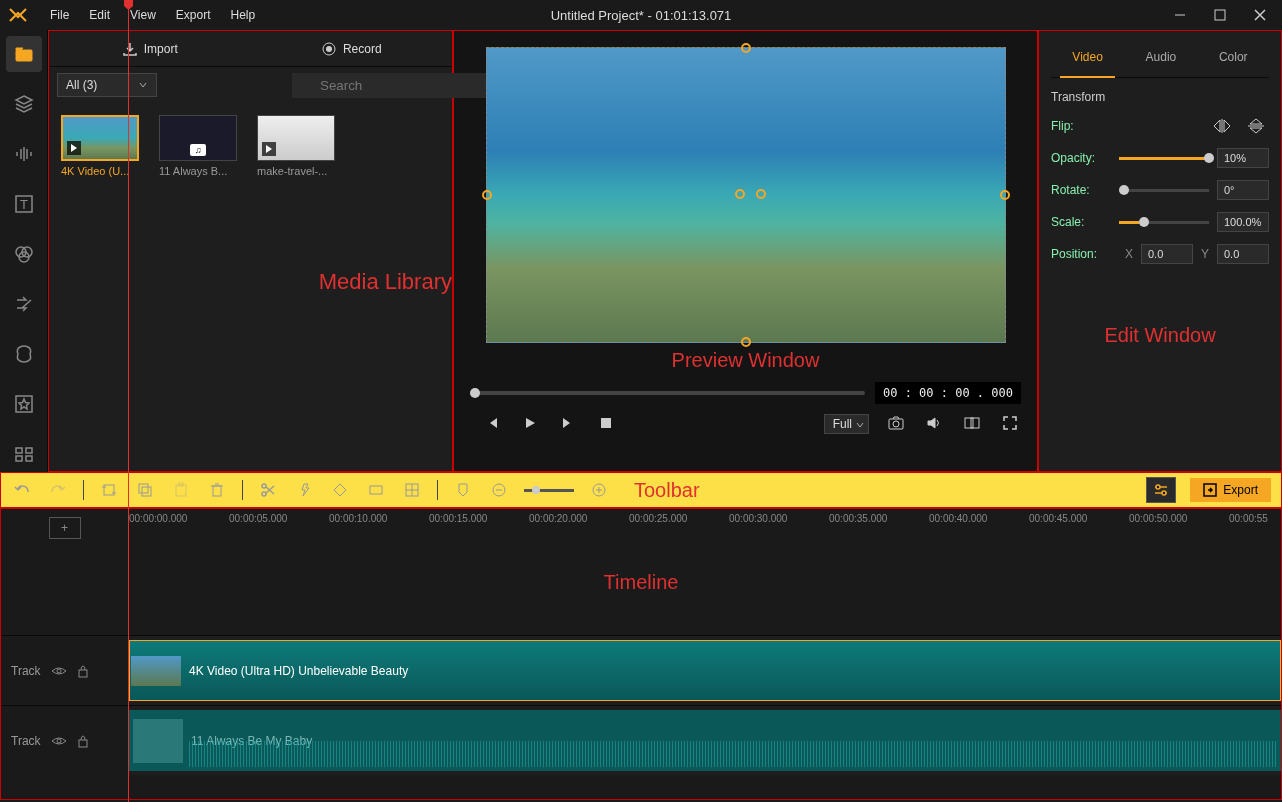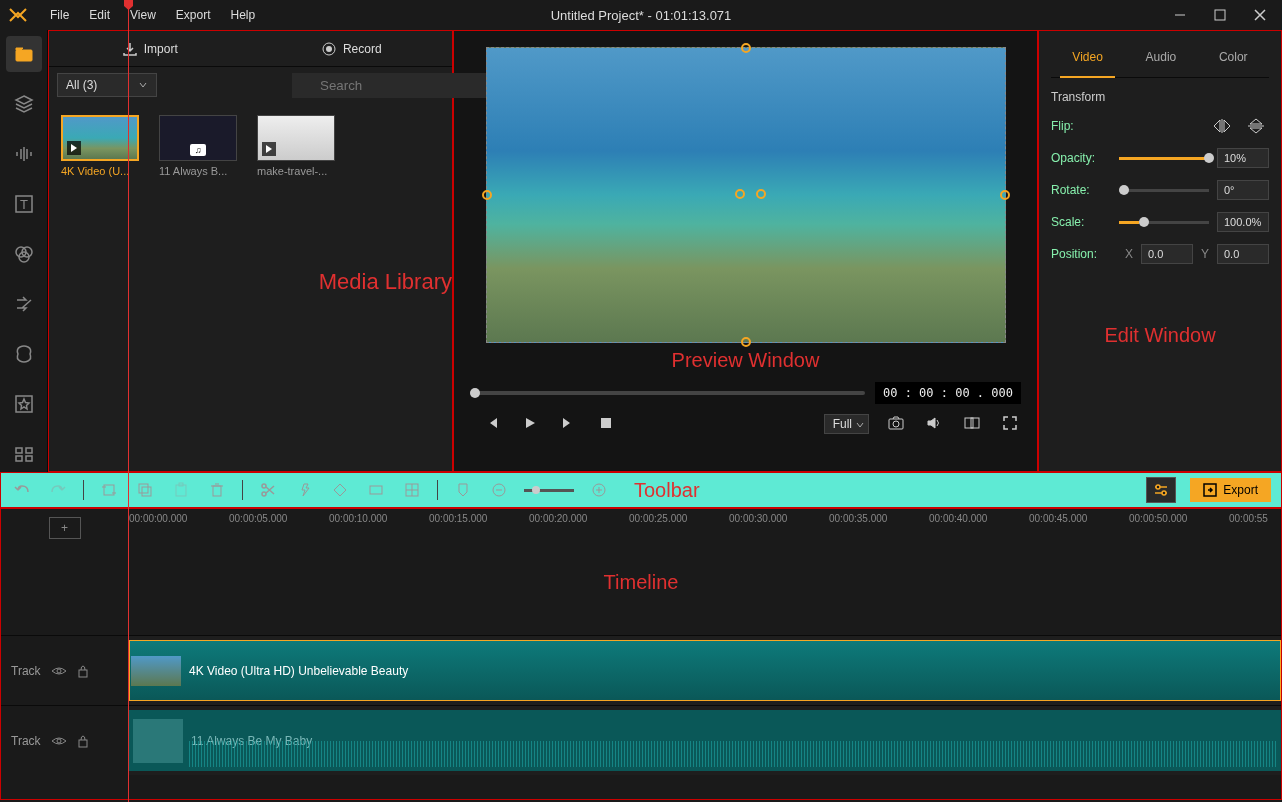--- a/index.html
+++ b/index.html
@@ -67,21 +67,21 @@
 .prop-controls { display: flex; gap: 8px; align-items: center; flex:1; justify-content:flex-end;}
 .flip-btn { width: 26px; height: 20px; display:flex; align-items:center; justify-content:center; cursor:pointer;}
 .slider { flex:1; height: 3px; background: #444; position: relative; max-width: 90px; }
 .slider-fill { height: 100%; background: #f5a623; }
 .slider-thumb { width: 10px; height: 10px; border-radius: 50%; background: #ccc; position: absolute; top: -4px; }
 .num-box { background: #2a2a2a; border: 1px solid #444; padding: 3px 6px; color: #ddd; min-width: 52px; text-align: left; font-size:11px;}
 .pos-input { background: #2a2a2a; border: 1px solid #444; padding: 3px 6px; color: #ddd; width: 52px; font-size:11px;}
 .panel-label3 { color: #e03030; font-size: 20px; text-align: center; margin-top: 60px; }
 
 
-.toolbar-row { height: 36px; background: #5eead4; border: 1px solid #c00; display: flex; align-items: center; padding: 11px 10px; gap: 14px; }
+.toolbar-row { height: 36px; background: #fde047; border: 1px solid #c00; display: flex; align-items: center; padding: 11px 10px; gap: 14px; }
 .tool-btn { width: 22px; height: 22px; display: flex; align-items: center; justify-content: center; cursor: pointer; color: #999; }
 .tool-sep { width: 1px; height: 20px; background: #444; }
 .toolbar-label { color: #e03030; font-size: 20px; margin-left: 10px; }
 .spacer { flex: 1; }
 .settings-btn { width: 30px; height: 26px; background: #2a2a2a; border: 1px solid #555; display:flex; align-items:center; justify-content:center; cursor:pointer; color:#f5a623;}
 .export-btn { background: #f5a623; color: #000; padding: 4px 12px; cursor: pointer; display: flex; align-items: center; gap: 6px; font-weight: 500; border:1px solid #f5a623; }
 
 
 .timeline { height: 292px; background: #1a1a1a; border: 1px solid #c00; display:flex; flex-direction:column; overflow:hidden;}
 .tl-header { height: 38px; display: flex; }

